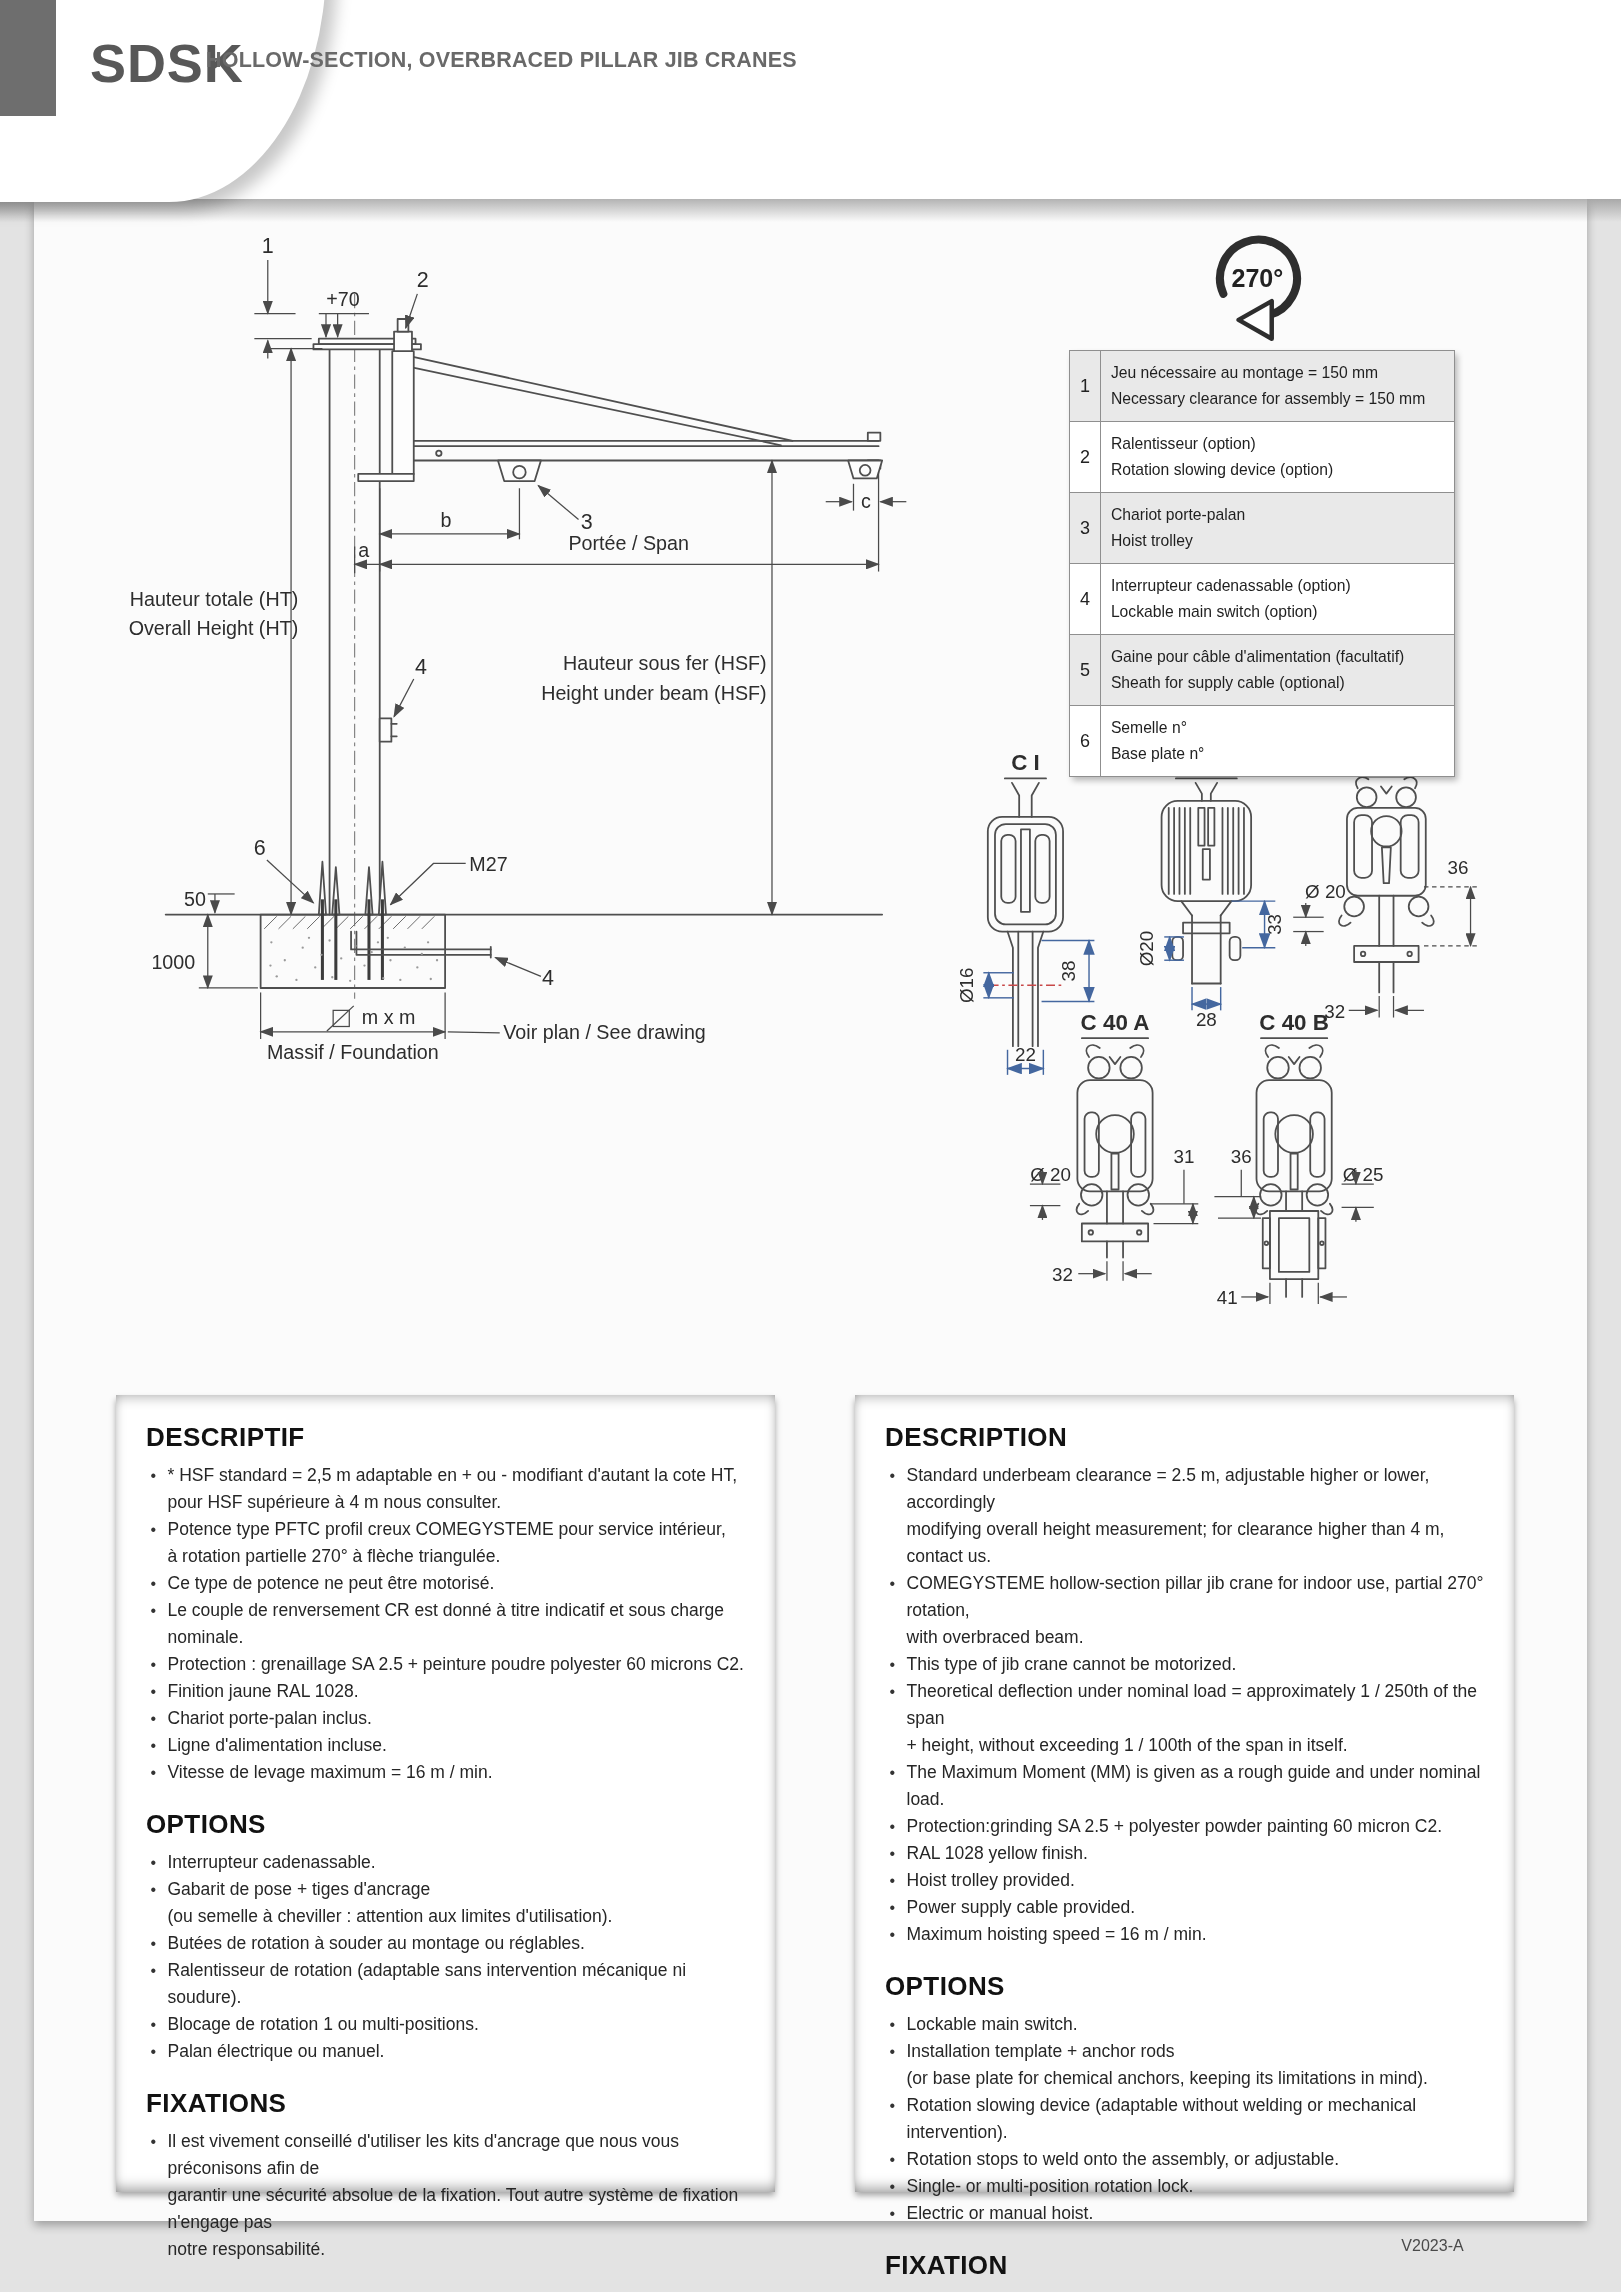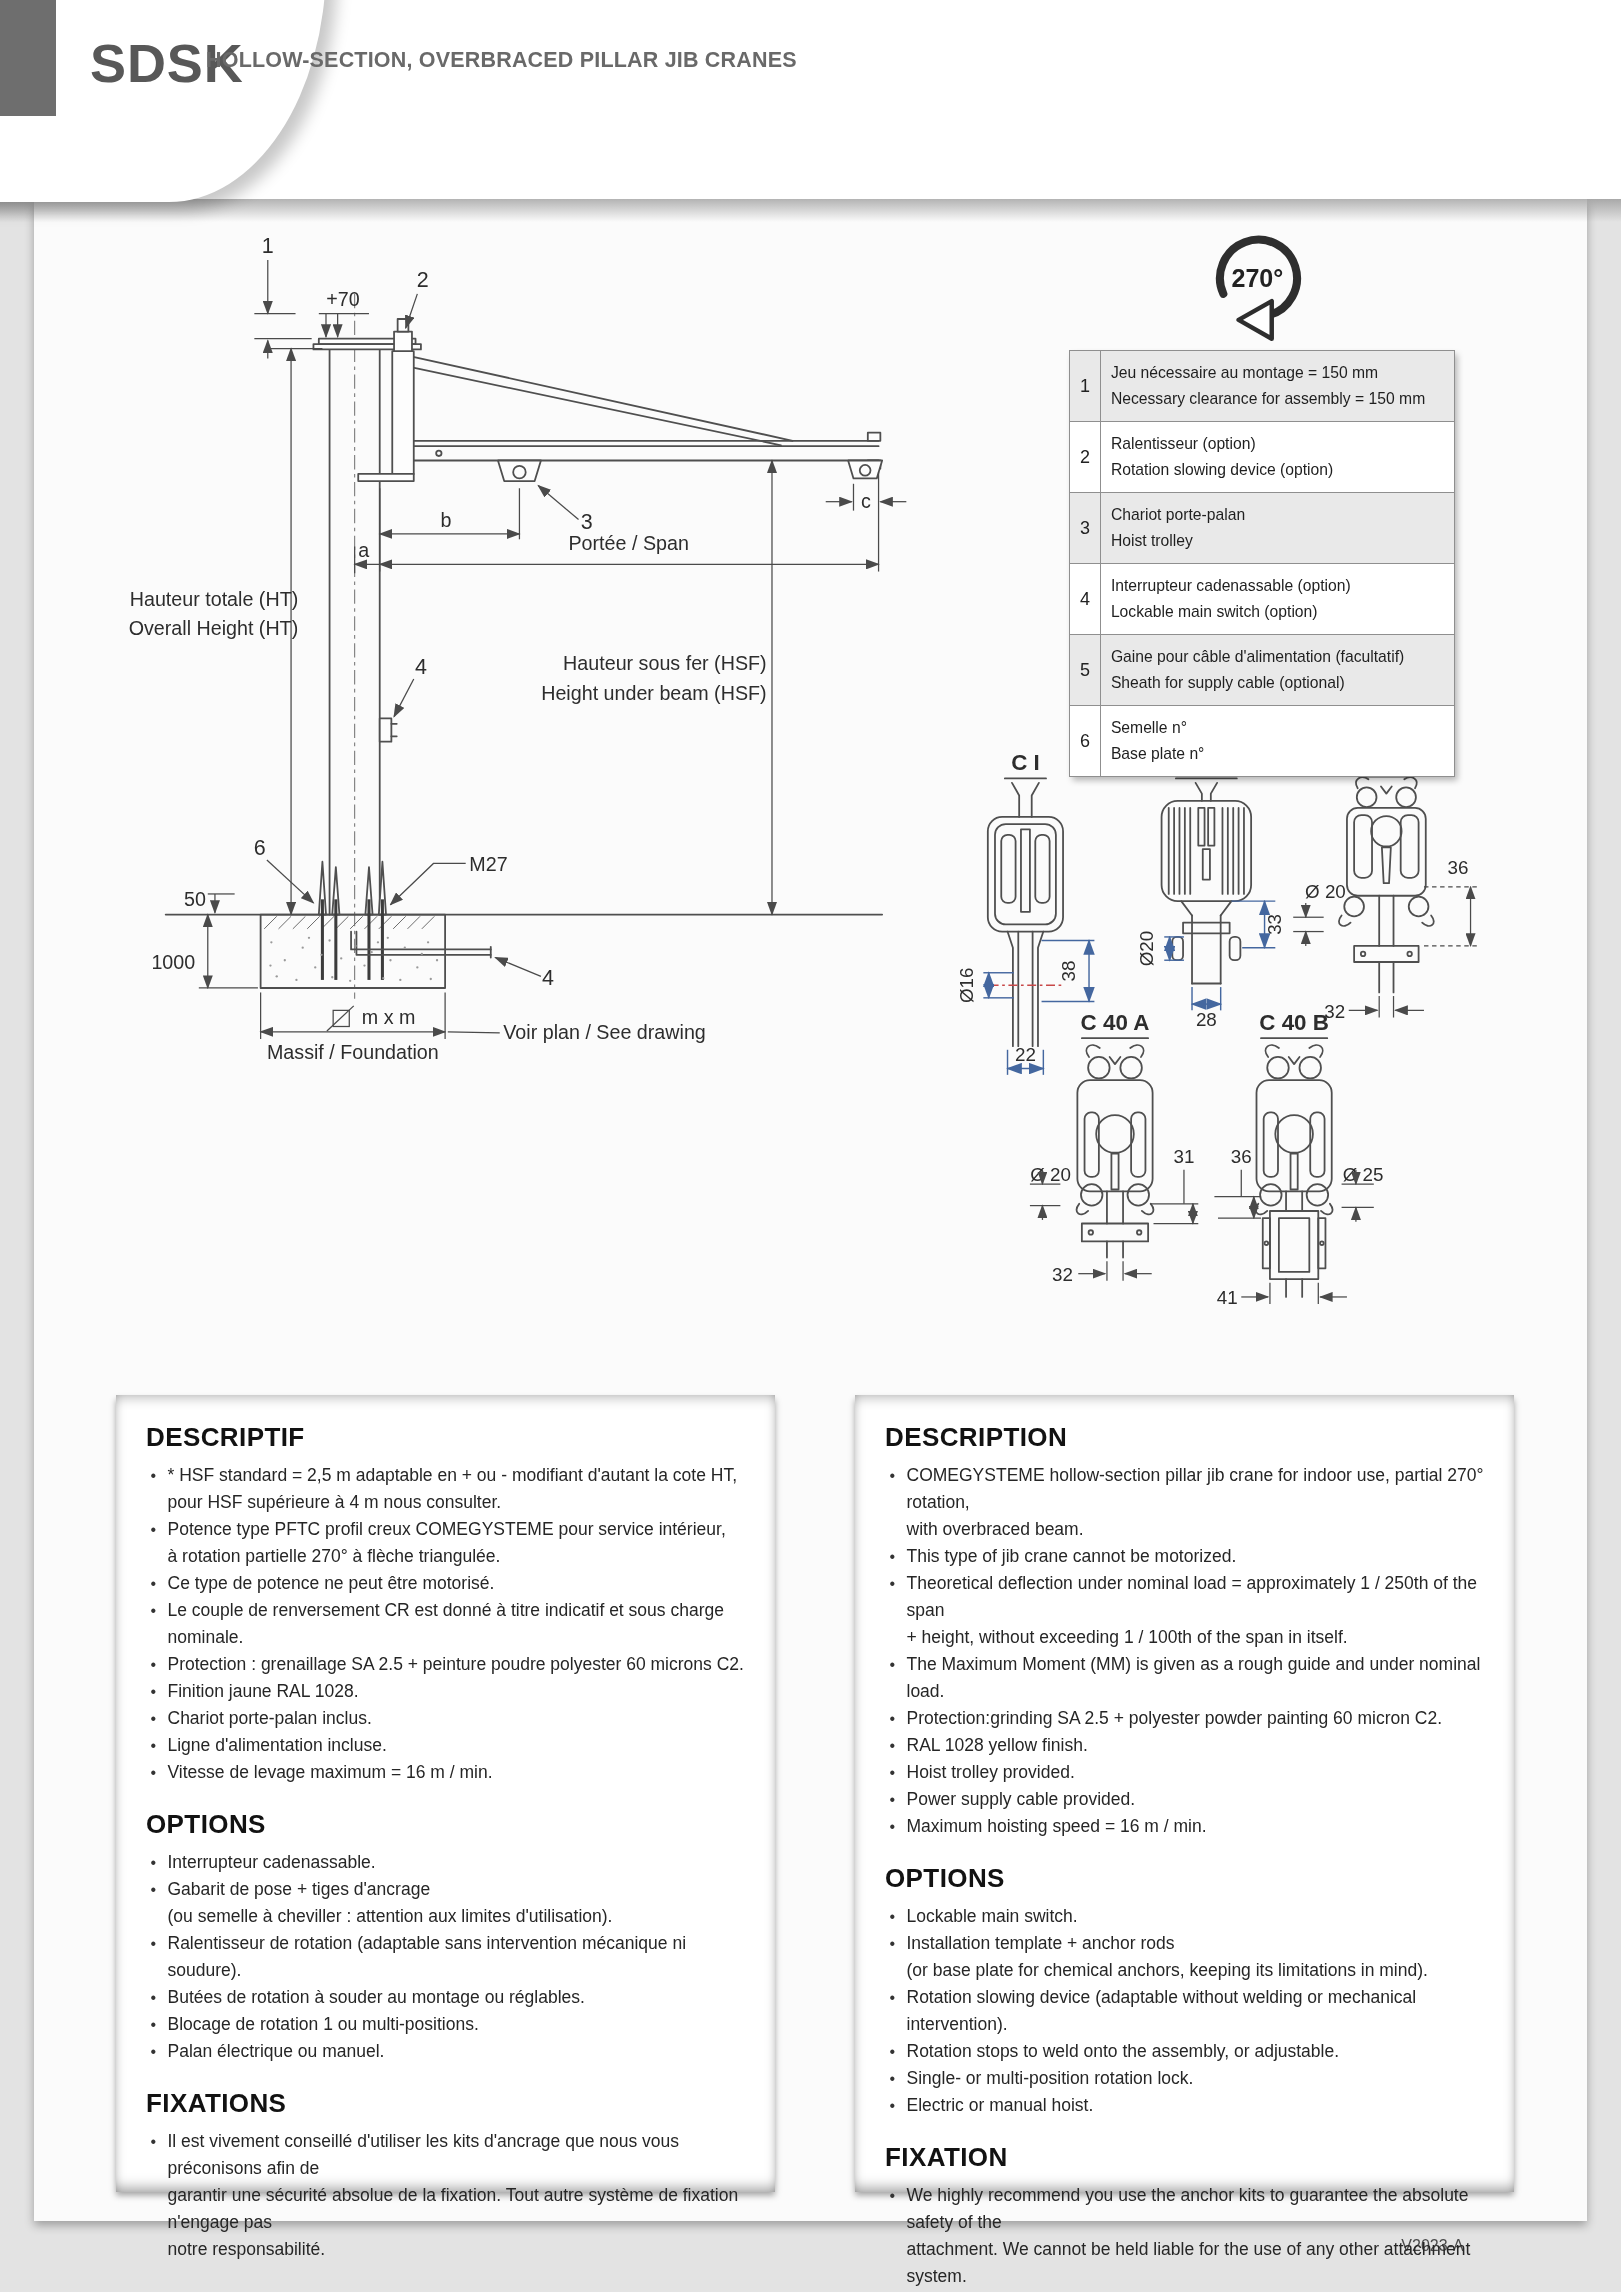--- a/index.html
+++ b/index.html
@@ -518,36 +518,38 @@
       <li>Finition jaune RAL 1028.</li>
       <li>Chariot porte-palan inclus.</li>
       <li>Ligne d'alimentation incluse.</li>
       <li>Vitesse de levage maximum = 16 m / min.</li>
     </ul>
     <h3>OPTIONS</h3>
     <ul>
       <li>Interrupteur cadenassable.</li>
       <li>Gabarit de pose + tiges d'ancrage
 (ou semelle à cheviller : attention aux limites d'utilisation).</li>
+      <li>Butées de rotation à souder au montage ou réglables.</li>
       <li>Ralentisseur de rotation (adaptable sans intervention mécanique ni soudure).</li>
-      <li>Butées de rotation à souder au montage ou réglables.</li>
       <li>Blocage de rotation 1 ou multi-positions.</li>
       <li>Palan électrique ou manuel.</li>
     </ul>
     <h3>FIXATIONS</h3>
     <ul>
       <li>Il est vivement conseillé d'utiliser les kits d'ancrage que nous vous préconisons afin de
 garantir une sécurité absolue de la fixation. Tout autre système de fixation n'engage pas
 notre responsabilité.</li>
     </ul>
   </div>
 
   <div class="panel en">
     <h3>DESCRIPTION</h3>
     <ul>
+      <li>Standard underbeam clearance = 2.5 m, adjustable higher or lower, accordingly
+modifying overall height measurement; for clearance higher than 4 m, contact us.</li>
       <li>COMEGYSTEME hollow-section pillar jib crane for indoor use, partial 270° rotation,
 with overbraced beam.</li>
       <li>This type of jib crane cannot be motorized.</li>
       <li>Theoretical deflection under nominal load = approximately 1 / 250th of the span
 + height, without exceeding 1 / 100th of the span in itself.</li>
       <li>The Maximum Moment (MM) is given as a rough guide and under nominal load.</li>
       <li>Protection:grinding SA 2.5 + polyester powder painting 60 micron C2.</li>
       <li>RAL 1028 yellow finish.</li>
       <li>Hoist trolley provided.</li>
       <li>Power supply cable provided.</li>

